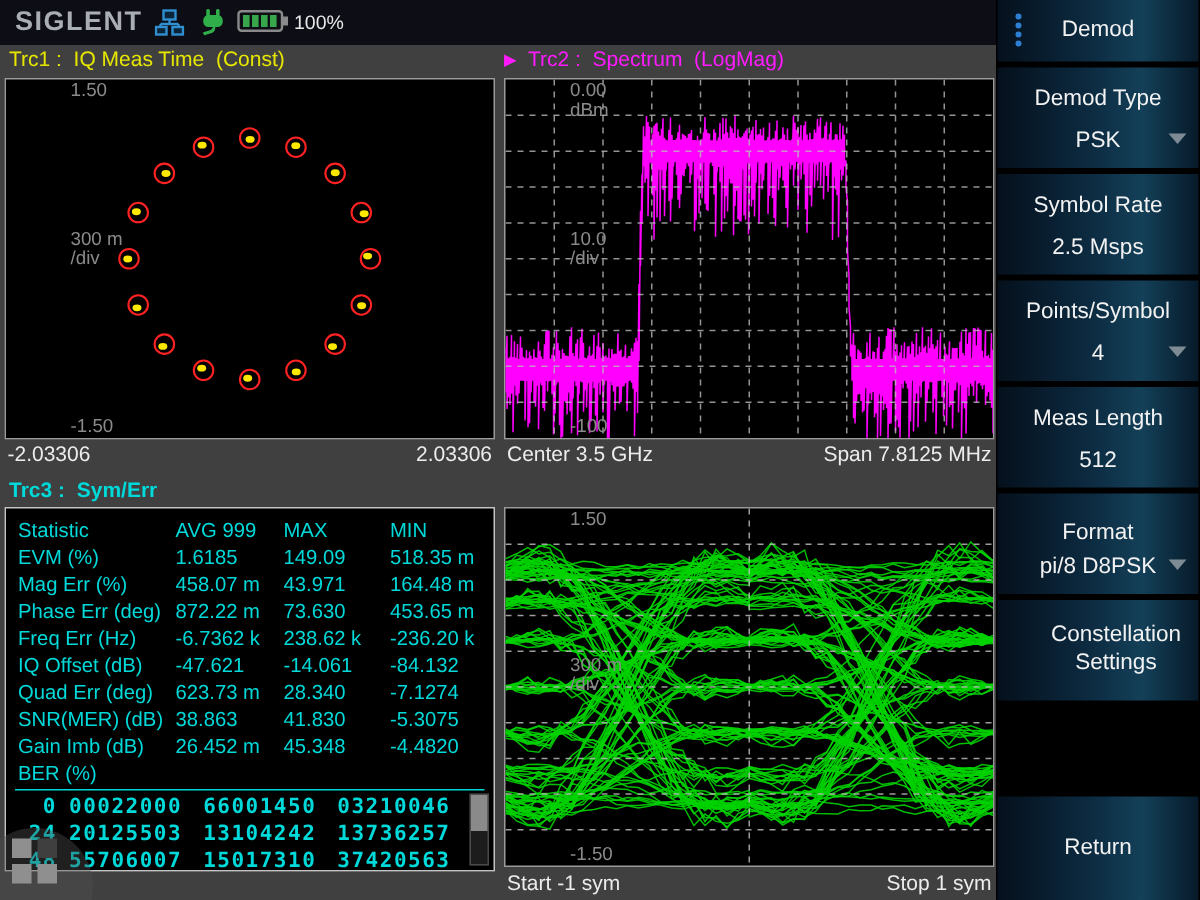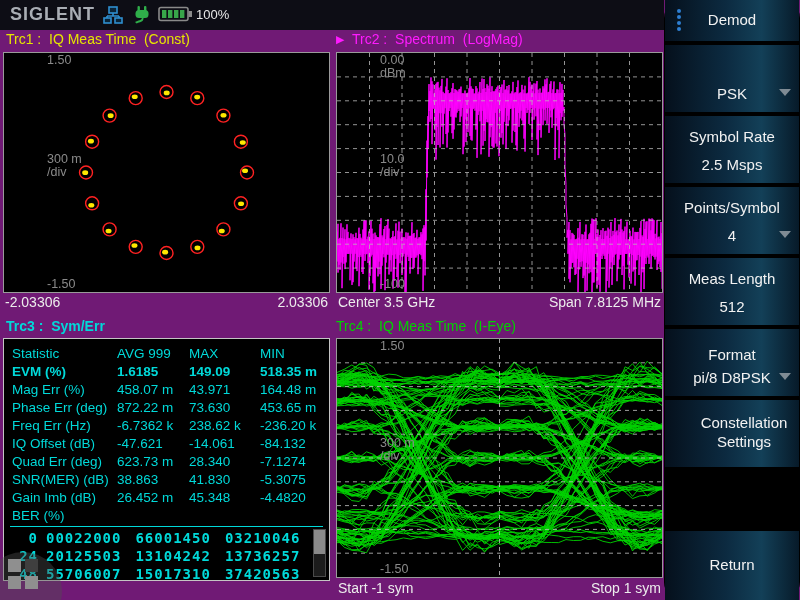--- a/index.html
+++ b/index.html
@@ -1,16 +1,16 @@
 <!DOCTYPE html>
 <html><head>
 <meta charset="utf-8">
 <style>
   html,body{margin:0;padding:0;background:#000;}
-  #screen{position:relative;width:800px;height:600px;background:#701a75;overflow:hidden;
+  #screen{position:relative;width:800px;height:600px;background:#404040;overflow:hidden;
           font-family:"Liberation Sans",sans-serif;color:#f0f0f0;}
   
   #topbar{position:absolute;left:0;top:0;width:664px;height:30px;background:#0d0d15;}
   #logo{position:absolute;left:10px;top:4px;font-size:18px;font-weight:bold;
         letter-spacing:1px;color:#a9adb4;}
   .tb-icon{position:absolute;top:5px;}
   #battery-text{position:absolute;left:196px;top:7px;font-size:13px;color:#e8e8e8;}
   
   .trc-title{position:absolute;top:31px;font-size:14px;white-space:pre;}
   .trc-title2{position:absolute;top:318px;font-size:14px;white-space:pre;}
@@ -29,21 +29,21 @@
   #ber-line{position:absolute;left:6px;right:6px;top:187px;border-top:1px solid #00d9d9;}
   .ber-row{position:absolute;left:0;height:18px;line-height:18px;white-space:nowrap;
            font-family:"DejaVu Sans Mono",monospace;font-size:14px;font-weight:bold;
            letter-spacing:1px;color:#00d9d9;}
   .ber-idx{display:inline-block;width:34px;text-align:right;margin-right:8px;}
   .ber-grp{display:inline-block;margin-right:14px;}
   #t3-scrollbar{position:absolute;right:3px;top:190px;width:11px;height:46px;
                 background:#1c1c1c;border:1px solid #4a4a4a;}
   #t3-thumb{position:absolute;left:0;top:0;width:100%;height:24px;background:#8a8a8a;}
   
-  #menu{position:absolute;left:664px;top:0;width:136px;height:600px;background:#000;border-radius:18px;}
+  #menu{position:absolute;left:664px;top:0;width:136px;height:600px;background:#000;}
   .menu-item{position:absolute;left:1px;width:134px;
              background:linear-gradient(90deg,#05101c 0%,#0c2a40 45%,#134058 72%,#071a29 100%);}
   .menu-label{position:absolute;left:0;width:100%;text-align:center;font-size:15px;color:#f2f2f2;}
   .menu-value{position:absolute;left:0;width:100%;text-align:center;font-size:15px;color:#f2f2f2;}
   .dd-arrow{position:absolute;right:8px;width:0;height:0;border-left:6px solid transparent;
             border-right:6px solid transparent;border-top:7px solid #7f8b94;}
   #menu-dots{position:absolute;left:12px;top:9px;width:4px;}
   #menu-dots span{display:block;width:4px;height:4px;border-radius:50%;
                   background:#2e7fd2;margin-bottom:2px;}
   
@@ -170,21 +170,21 @@
 
   <div class="trc-title2" style="left:6px;color:#00d9d9;font-weight:bold;">Trc3 :  Sym/Err</div>
   <div id="trc3-panel">
     <div id="t3-body">
         <div class="t3-row" style="top: 6px; text-align: center;">
           <span class="t3-c0">Statistic</span>
           <span class="t3-c1">AVG 999</span>
           <span class="t3-c2">MAX</span>
           <span class="t3-c3">MIN</span>
         </div>
-        <div class="t3-row" style="top: 24px; font-weight: bold;">
+        <div class="t3-row" style="top: 24px;">
           <span class="t3-c0">EVM (%)</span>
           <span class="t3-c1">1.6185</span>
           <span class="t3-c2">149.09</span>
           <span class="t3-c3">518.35 m</span>
         </div>
         <div class="t3-row" style="top: 42px;">
           <span class="t3-c0">Mag Err (%)</span>
           <span class="t3-c1">458.07 m</span>
           <span class="t3-c2">43.971</span>
           <span class="t3-c3">164.48 m</span>
@@ -233,21 +233,20 @@
     <div id="ber-body">
         <div class="ber-row" style="top: 190px;"><span class="ber-idx">0</span><span class="ber-grp">00022000</span><span class="ber-grp">66001450</span><span class="ber-grp">03210046</span></div>
         <div class="ber-row" style="top: 208px;"><span class="ber-idx">24</span><span class="ber-grp">20125503</span><span class="ber-grp">13104242</span><span class="ber-grp">13736257</span></div>
         <div class="ber-row" style="top: 226px;"><span class="ber-idx">48</span><span class="ber-grp">55706007</span><span class="ber-grp">15017310</span><span class="ber-grp">37420563</span></div>
       </div>
     <div id="t3-scrollbar">
       <div id="t3-thumb"></div>
     </div>
   </div>
 
-  <div class="trc-title2" style="left:336px;color:#00d300;">Trc4 :  IQ Meas Time  (I-Eye)</div>
   <div class="graph" style="left:336px;top:338px;width:325px;height:238px;">
     <svg id="svg-eye" width="325" height="238">
         <polyline points="0.0,66.8 7.4,66.5 14.8,65.6 22.2,64.0 29.5,67.1 36.9,65.4 44.3,62.0 51.7,64.3 59.1,61.4 66.5,59.8 73.9,58.6 81.3,55.7 88.6,55.9 96.0,54.0 103.4,51.8 110.8,50.2 118.2,51.8 125.6,47.0 133.0,46.7 140.3,50.4 147.7,47.3 155.1,47.8 162.5,48.9 162.5,48.9 169.9,48.2 177.3,49.3 184.7,49.7 192.0,49.8 199.4,50.5 206.8,48.2 214.2,48.6 221.6,47.8 229.0,48.7 236.4,46.3 243.8,44.5 251.1,47.4 258.5,45.9 265.9,46.0 273.3,41.8 280.7,41.8 288.1,44.6 295.5,42.7 302.8,42.5 310.2,42.1 317.6,44.1 325.0,43.5" fill="none" stroke="#00d300" stroke-width="1" opacity="0.9"></polyline>
         <polyline points="0.0,149.2 7.4,155.3 14.8,161.6 22.2,162.5 29.5,154.0 36.9,147.8 44.3,140.4 51.7,138.5 59.1,125.2 66.5,117.9 73.9,106.1 81.3,94.8 88.6,79.8 96.0,68.0 103.4,53.5 110.8,50.6 118.2,45.5 125.6,35.4 133.0,27.6 140.3,33.3 147.7,26.9 155.1,31.0 162.5,36.4 162.5,36.0 169.9,34.2 177.3,35.2 184.7,32.3 192.0,32.0 199.4,38.1 206.8,33.7 214.2,45.2 221.6,47.7 229.0,50.9 236.4,55.4 243.8,60.9 251.1,68.4 258.5,70.3 265.9,76.5 273.3,80.5 280.7,84.1 288.1,86.7 295.5,90.2 302.8,92.2 310.2,87.3 317.6,87.9 325.0,86.0" fill="none" stroke="#00d300" stroke-width="1" opacity="0.9"></polyline>
         <polyline points="0.0,89.0 7.4,84.2 14.8,86.7 22.2,88.4 29.5,86.1 36.9,94.7 44.3,95.2 51.7,94.1 59.1,111.1 66.5,115.5 73.9,121.3 81.3,132.3 88.6,139.3 96.0,152.7 103.4,156.1 110.8,164.3 118.2,164.5 125.6,171.6 133.0,178.4 140.3,181.9 147.7,176.8 155.1,175.7 162.5,173.6 162.5,172.1 169.9,173.9 177.3,174.0 184.7,174.5 192.0,179.8 199.4,170.2 206.8,173.3 214.2,166.0 221.6,155.3 229.0,147.7 236.4,142.4 243.8,129.5 251.1,120.7 258.5,115.4 265.9,105.0 273.3,98.4 280.7,95.0 288.1,85.3 295.5,88.3 302.8,85.6 310.2,84.2 317.6,90.2 325.0,90.0" fill="none" stroke="#00d300" stroke-width="1" opacity="0.9"></polyline>
         <polyline points="0.0,45.7 7.4,38.5 14.8,31.9 22.2,34.8 29.5,38.5 36.9,51.4 44.3,52.2 51.7,53.7 59.1,71.7 66.5,94.8 73.9,107.4 81.3,121.7 88.6,137.9 96.0,151.3 103.4,173.4 110.8,176.4 118.2,190.6 125.6,202.7 133.0,211.3 140.3,204.9 147.7,213.2 155.1,203.2 162.5,200.9 162.5,200.3 169.9,202.5 177.3,207.7 184.7,204.0 192.0,202.1 199.4,205.8 206.8,201.9 214.2,192.9 221.6,172.7 229.0,172.3 236.4,154.5 243.8,145.9 251.1,131.7 258.5,124.1 265.9,113.0 273.3,94.5 280.7,90.1 288.1,80.5 295.5,84.1 302.8,84.0 310.2,79.8 317.6,84.6 325.0,88.6" fill="none" stroke="#00d300" stroke-width="1" opacity="0.9"></polyline>
         <polyline points="0.0,89.2 7.4,89.1 14.8,87.3 22.2,85.9 29.5,87.6 36.9,92.6 44.3,90.6 51.7,92.3 59.1,98.1 66.5,97.9 73.9,99.8 81.3,102.6 88.6,106.5 96.0,112.8 103.4,112.9 110.8,117.1 118.2,119.8 125.6,118.5 133.0,118.9 140.3,120.9 147.7,121.9 155.1,120.2 162.5,118.0 162.5,120.5 169.9,116.9 177.3,115.0 184.7,119.4 192.0,113.7 199.4,122.8 206.8,123.1 214.2,131.7 221.6,133.7 229.0,142.0 236.4,148.8 243.8,152.3 251.1,164.1 258.5,170.7 265.9,171.6 273.3,179.3 280.7,186.3 288.1,188.7 295.5,191.8 302.8,191.2 310.2,193.5 317.6,188.0 325.0,190.6" fill="none" stroke="#00d300" stroke-width="1" opacity="0.9"></polyline>
         <polyline points="0.0,193.1 7.4,199.4 14.8,198.9 22.2,201.0 29.5,198.4 36.9,197.3 44.3,192.4 51.7,190.9 59.1,183.9 66.5,176.1 73.9,163.6 81.3,157.8 88.6,147.0 96.0,140.4 103.4,134.6 110.8,125.5 118.2,120.4 125.6,118.5 133.0,112.4 140.3,113.8 147.7,114.1 155.1,114.2 162.5,119.1 162.5,119.5 169.9,115.7 177.3,117.4 184.7,115.4 192.0,114.0 199.4,122.2 206.8,123.6 214.2,132.3 221.6,131.0 229.0,145.3 236.4,148.8 243.8,157.8 251.1,165.7 258.5,172.0 265.9,177.6 273.3,184.2 280.7,195.2 288.1,189.9 295.5,201.7 302.8,195.1 310.2,200.8 317.6,199.1 325.0,196.0" fill="none" stroke="#00d300" stroke-width="1" opacity="0.9"></polyline>
         <polyline points="0.0,65.3 7.4,61.4 14.8,62.5 22.2,62.7 29.5,55.0 36.9,66.2 44.3,75.8 51.7,78.5 59.1,92.0 66.5,98.7 73.9,117.1 81.3,129.1 88.6,139.8 96.0,152.1 103.4,165.6 110.8,182.0 118.2,182.7 125.6,193.0 133.0,197.7 140.3,197.2 147.7,192.8 155.1,193.2 162.5,190.7 162.5,190.0 169.9,193.4 177.3,192.9 184.7,199.7 192.0,187.4 199.4,184.5 206.8,188.0 214.2,172.1 221.6,157.2 229.0,150.7 236.4,133.3 243.8,117.1 251.1,104.2 258.5,86.3 265.9,63.6 273.3,61.9 280.7,50.2 288.1,35.1 295.5,40.1 302.8,32.5 310.2,32.9 317.6,41.1 325.0,41.3" fill="none" stroke="#00d300" stroke-width="1" opacity="0.9"></polyline>
         <polyline points="0.0,67.0 7.4,64.2 14.8,66.9 22.2,66.4 29.5,65.7 36.9,64.0 44.3,65.8 51.7,63.6 59.1,62.2 66.5,61.2 73.9,60.6 81.3,56.3 88.6,57.3 96.0,55.6 103.4,53.0 110.8,53.1 118.2,50.0 125.6,46.8 133.0,49.4 140.3,50.4 147.7,48.2 155.1,50.7 162.5,51.1 162.5,49.0 169.9,45.1 177.3,45.2 184.7,47.4 192.0,49.7 199.4,52.4 206.8,49.0 214.2,61.5 221.6,65.1 229.0,70.6 236.4,76.1 243.8,83.4 251.1,92.4 258.5,98.2 265.9,100.3 273.3,112.0 280.7,120.4 288.1,118.8 295.5,119.1 302.8,121.1 310.2,124.3 317.6,119.9 325.0,117.4" fill="none" stroke="#00d300" stroke-width="1" opacity="0.9"></polyline>
@@ -398,20 +397,21 @@
       <div id="menu-dots">
           <span></span>
           <span></span>
           <span></span>
           <span></span>
         </div>
       <div class="menu-label" style="top:11px;">Demod</div>
     </div>
     <div id="menu-items">
         <div class="menu-item" style="top: 45px; height: 67px;">
+          <div class="menu-label" style="top: 12px;">Demod Type</div>
           <div class="menu-value" style="top: 40px;">PSK</div>
           <div class="dd-arrow" style="top: 44px;"></div>
         </div>
         <div class="menu-item" style="top: 116px; height: 67px;">
           <div class="menu-label" style="top: 12px;">Symbol Rate</div>
           <div class="menu-value" style="top: 40px;">2.5 Msps</div>
         </div>
         <div class="menu-item" style="top: 187px; height: 67px;">
           <div class="menu-label" style="top: 12px;">Points/Symbol</div>
           <div class="menu-value" style="top: 40px;">4</div>

